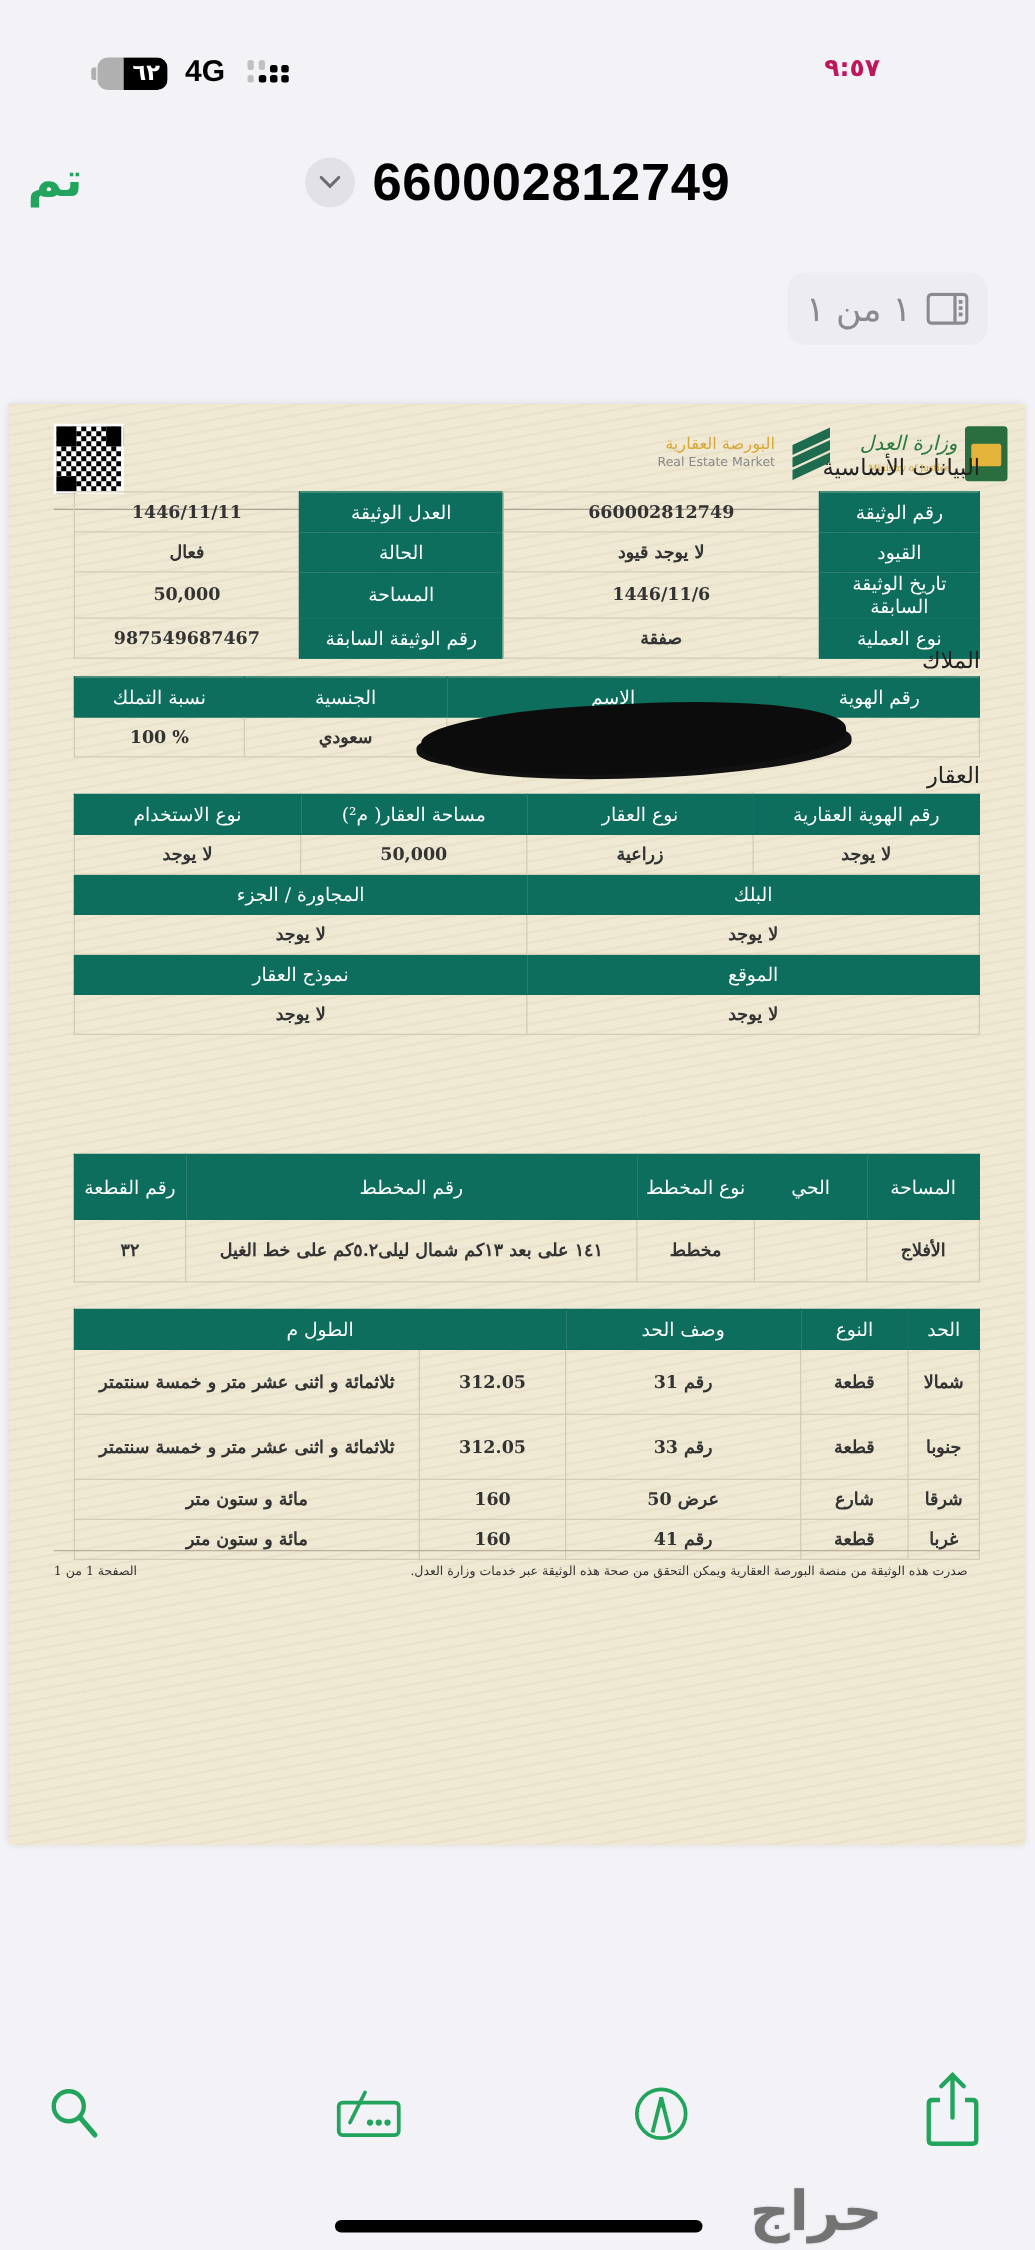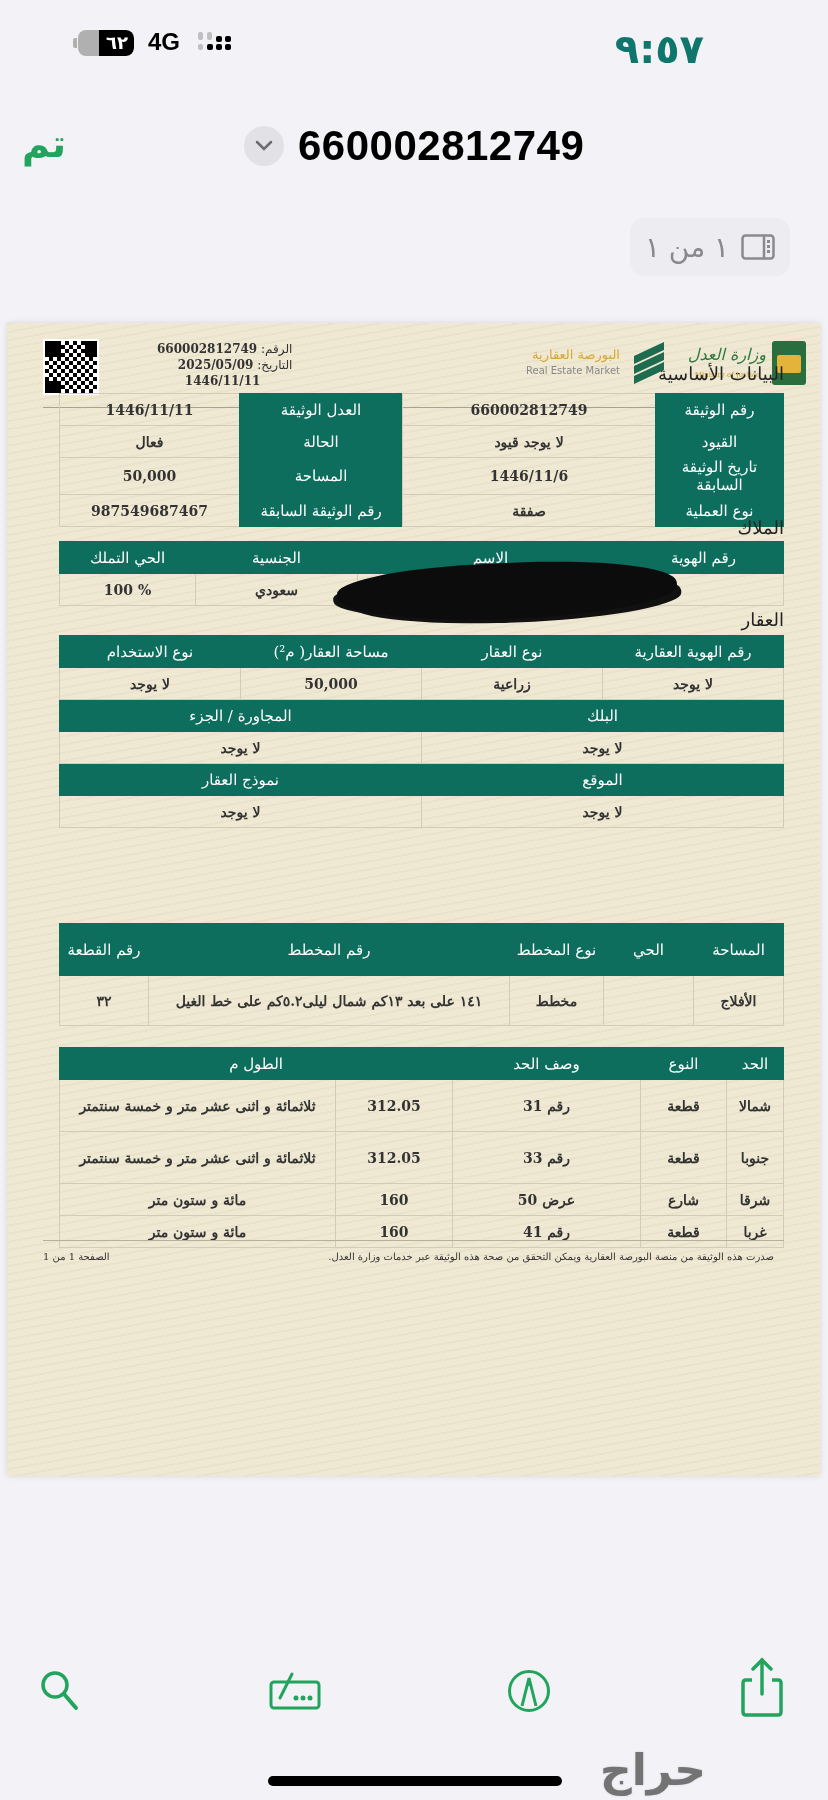--- a/index.html
+++ b/index.html
@@ -1,21 +1,21 @@
 <!DOCTYPE html>
 <html><head>
 <meta charset="utf-8">
 <style>
   * { box-sizing: border-box; margin: 0; padding: 0; }
   html, body { width: 828px; height: 1800px; overflow: hidden; background: #f2f2f7; font-family: "Liberation Sans", sans-serif; }
   .screen { position: relative; width: 828px; height: 1800px; background: #f2f2f7; }
 
   
-  .status-bar { position: absolute; top: 24px; left: 0; width: 828px; height: 40px; }
-  .time { position: absolute; right: 124px; top: 2px; font-size: 40px; font-weight: 600; color: #0f766e; font-family: "DejaVu Sans", sans-serif; }
+  .status-bar { position: absolute; top: 40px; left: 0; width: 828px; height: 40px; }
+  .time { position: absolute; right: 124px; top: 2px; font-size: 20px; font-weight: 600; color: #be185d; font-family: "DejaVu Sans", sans-serif; }
   .battery { position: absolute; left: 78px; top: 6px; width: 56px; height: 26px; border-radius: 8px; background: #b0b0b0; overflow: hidden; }
   .battery .fill { position: absolute; right: 0; top: 0; height: 100%; width: 62%; background: #000; border-radius: 0 8px 8px 0; }
   .battery .lvl { position: absolute; right: 6px; top: 2px; color: #fff; font-size: 18px; font-weight: 700; font-family: "DejaVu Sans", sans-serif; }
   .battery-cap { position: absolute; left: 73px; top: 14px; width: 4px; height: 10px; background: #b0b0b0; border-radius: 2px 0 0 2px; }
   .network { position: absolute; left: 148px; top: 4px; font-size: 24px; font-weight: 600; color: #000; }
   .signal { position: absolute; left: 198px; top: 8px; width: 44px; height: 24px; }
   .signal i { position: absolute; background: #000; border-radius: 2px; width: 6px; height: 6px; }
   .signal i.dim { background: #c0c0c0; }
 
   
@@ -118,25 +118,20 @@
       <div class="moj-logo"></div>
       <span class="moj-text">وزارة العدل</span>
       <span class="moj-sub">Ministry of Justice</span>
       <div class="rem-logo">
         <i style="top:8px"></i>
           <i style="top:18px"></i>
           <i style="top:28px"></i>
       </div>
       <span class="rem-ar">البورصة العقارية</span>
       <span class="rem-en">Real Estate Market</span>
-      <div class="meta">
-        <div><span>الرقم:</span> <b>660002812749</b></div>
-        <div><span>التاريخ:</span> <b>2025/05/09</b></div>
-        <div style="padding-right:32px"><b>1446/11/11</b></div>
-      </div>
       <div class="qr"></div>
     </div>
     <div class="rule"></div>
 
     <div class="sec-title" style="top:44px;margin-top:0;top:40px;">البيانات الأساسية</div>
     <div class="sec-title" style="top:40px;"></div>
     <table style="top:70px;">
       <colgroup>
           <col style="width:128px">
           <col style="width:253px">
@@ -177,21 +172,21 @@
           <col style="width:160px">
           <col style="width:266px">
           <col style="width:162px">
           <col style="width:136px">
         </colgroup>
       <tbody>
           <tr>
         <th>رقم الهوية</th>
             <th>الاسم</th>
         <th>الجنسية</th>
-            <th>الحي التملك</th>
+            <th>نسبة التملك</th>
       </tr>
       <tr>
         <td></td>
             <td></td>
         <td>سعودي</td>
             <td>% 100</td>
       </tr>
     </tbody>
       </table>
     <div class="redact" style="top:240px;left:330px;"></div>

